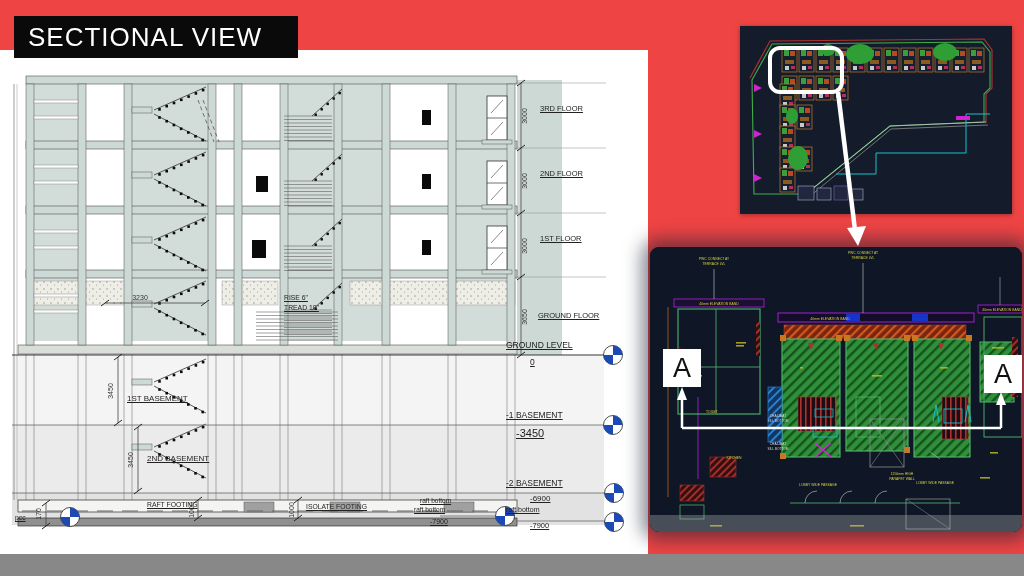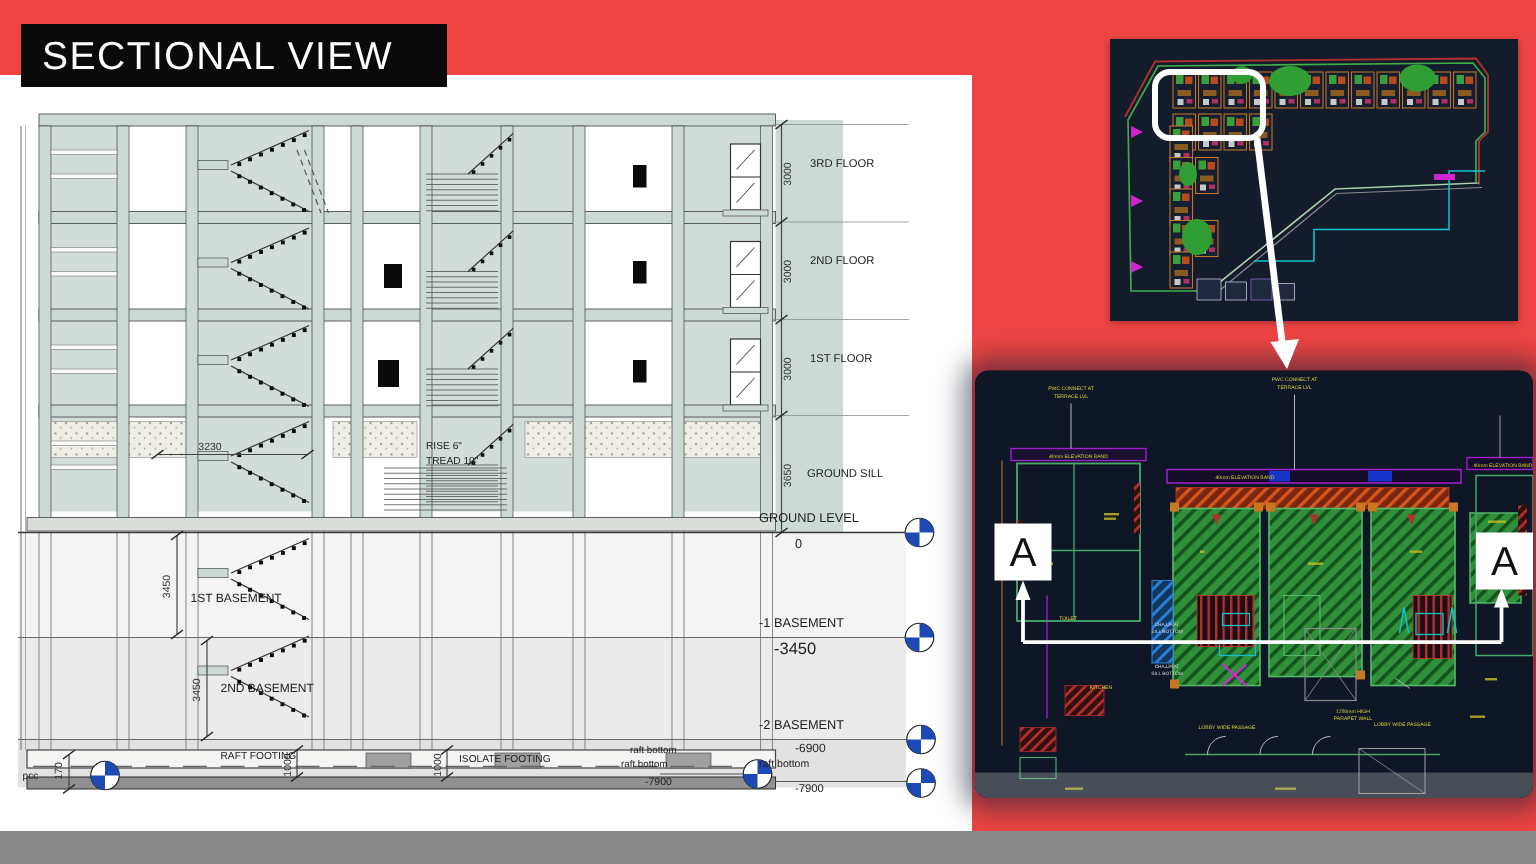--- a/index.html
+++ b/index.html
@@ -2,21 +2,21 @@
 <html><head>
 <meta charset="utf-8">
 <style>
   html,body{margin:0;padding:0;background:#888;}
   .slide{position:relative;width:1024px;height:554px;background:#ef4444;overflow:hidden;
          font-family:"Liberation Sans",sans-serif;}
   .white-panel{position:absolute;left:0;top:50px;width:648px;height:508px;background:#ffffff;z-index:1;}
   .title-bar{position:absolute;left:14px;top:16px;width:284px;height:42px;background:#0a0a0a;z-index:6;
              color:#fff;font-size:26px;letter-spacing:1px;line-height:42px;padding-left:14px;box-sizing:border-box;}
   .sec-svg{position:absolute;left:0;top:50px;z-index:2;}
-  .lbl{position:absolute;font-size:7.5px;color:#222;white-space:nowrap;z-index:3;}
+  .lbl{position:absolute;font-size:7.5px;color:#222;white-space:nowrap;z-index:3;text-decoration:underline;}
   .r{text-align:left;}
   .site-panel{position:absolute;left:740px;top:26px;width:272px;height:188px;background:#141c2c;z-index:4;
               box-shadow:0 1px 5px rgba(0,0,0,.35);}
   .plan-panel{position:absolute;left:650px;top:247px;width:372px;height:285px;background:#0f1726;z-index:4;
               border-radius:9px;box-shadow:0 0 18px 8px rgba(25,33,52,.55);overflow:hidden;}
   .amark{position:absolute;width:38px;height:38px;background:#fff;color:#111;font-size:27px;
          display:flex;align-items:center;justify-content:center;z-index:5;}
   .conn-svg{position:absolute;left:0;top:0;z-index:7;pointer-events:none;}
   svg text{font-family:"Liberation Sans",sans-serif;}
 </style>
@@ -270,21 +270,21 @@
       <use href="#lvl" x="614" y="493"></use>
         <use href="#lvl" x="614" y="522"></use>
       <use href="#lvl" x="505" y="516"></use>
         <use href="#lvl" x="70" y="517"></use>
     </g>
   </svg>
 
   <div class="lbl" style="left:540px;top:104px">3RD FLOOR</div>
   <div class="lbl" style="left:540px;top:169px">2ND FLOOR</div>
   <div class="lbl" style="left:540px;top:234px">1ST FLOOR</div>
-  <div class="lbl" style="left:538px;top:311px">GROUND SILL</div>
+  <div class="lbl" style="left:538px;top:311px">GROUND FLOOR</div>
 
   <div class="lbl r" style="left:506px;top:340px;width:90px;font-size:8.5px">GROUND LEVEL</div>
   <div class="lbl r" style="left:530px;top:357px;width:60px;font-size:8.5px">0</div>
   <div class="lbl r" style="left:506px;top:410px;width:90px;font-size:8.5px">-1 BASEMENT</div>
   <div class="lbl r" style="left:516px;top:427px;width:60px;font-size:11px">-3450</div>
   <div class="lbl r" style="left:506px;top:478px;width:90px;font-size:8.5px">-2 BASEMENT</div>
   <div class="lbl r" style="left:530px;top:494px;width:60px;font-size:8px">-6900</div>
   <div class="lbl r" style="left:506px;top:506px;width:90px;font-size:7px">raft bottom</div>
   <div class="lbl r" style="left:530px;top:521px;width:60px;font-size:7.5px">-7900</div>
 

